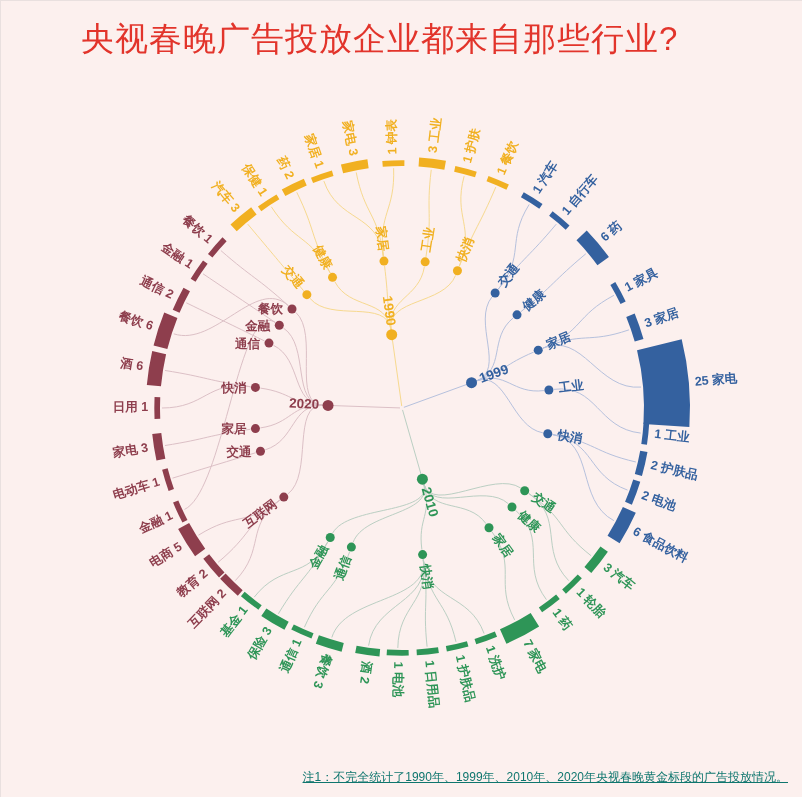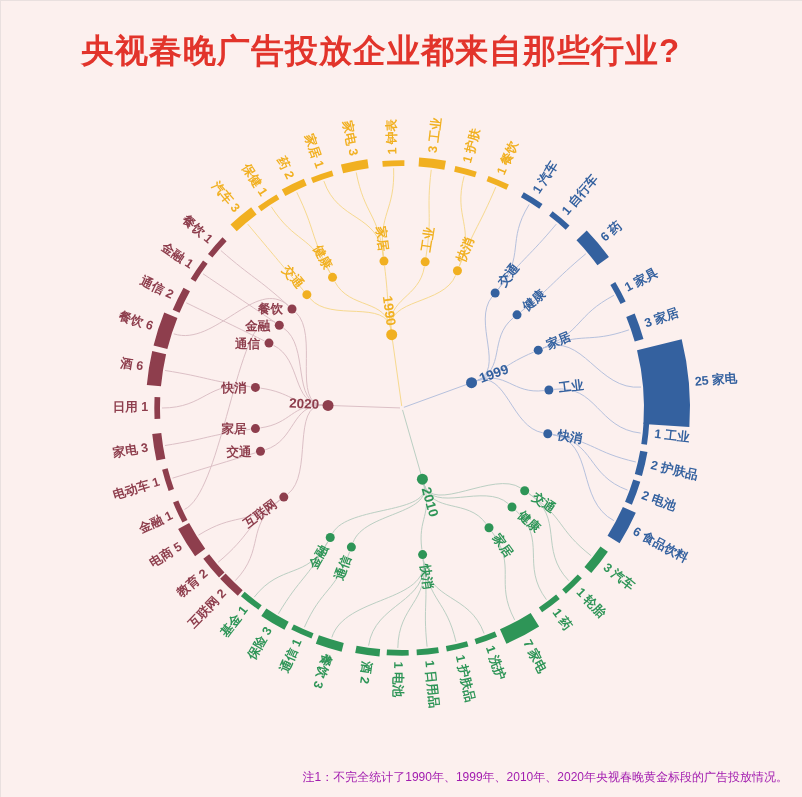--- a/index.html
+++ b/index.html
@@ -7,29 +7,29 @@
     width:802px;height:797px;
     background:#fcf0ee;
     font-family:"Liberation Sans", sans-serif;
     overflow:hidden;
     position:relative;
     border-top:1px solid #e9e0df;
     border-left:1px solid #e9e0df;
     box-sizing:border-box;
   }
   .page-title{
-    position:absolute;left:80px;top:28px;
-    font-size:33px;font-weight:700;letter-spacing:1px;
+    position:absolute;left:80px;top:16px;
+    font-size:33px;font-weight:400;letter-spacing:1px;
     color:#e2342b;
     white-space:nowrap;
   }
   .footnotes{
     position:absolute;right:14px;bottom:10px;
     text-align:right;
-    font-size:12px;color:#a21caf;line-height:1.6;
+    font-size:12px;color:#0f766e;line-height:1.6;text-decoration:underline;
   }
   svg{position:absolute;left:0;top:0;}
   text{font-family:"Liberation Sans", sans-serif;}
 </style>
 </head>
 <body>
 
 <div class="page-title">央视春晚广告投放企业都来自那些行业?</div>
 
 <svg id="chart" width="802" height="797" viewBox="0 0 802 797">

